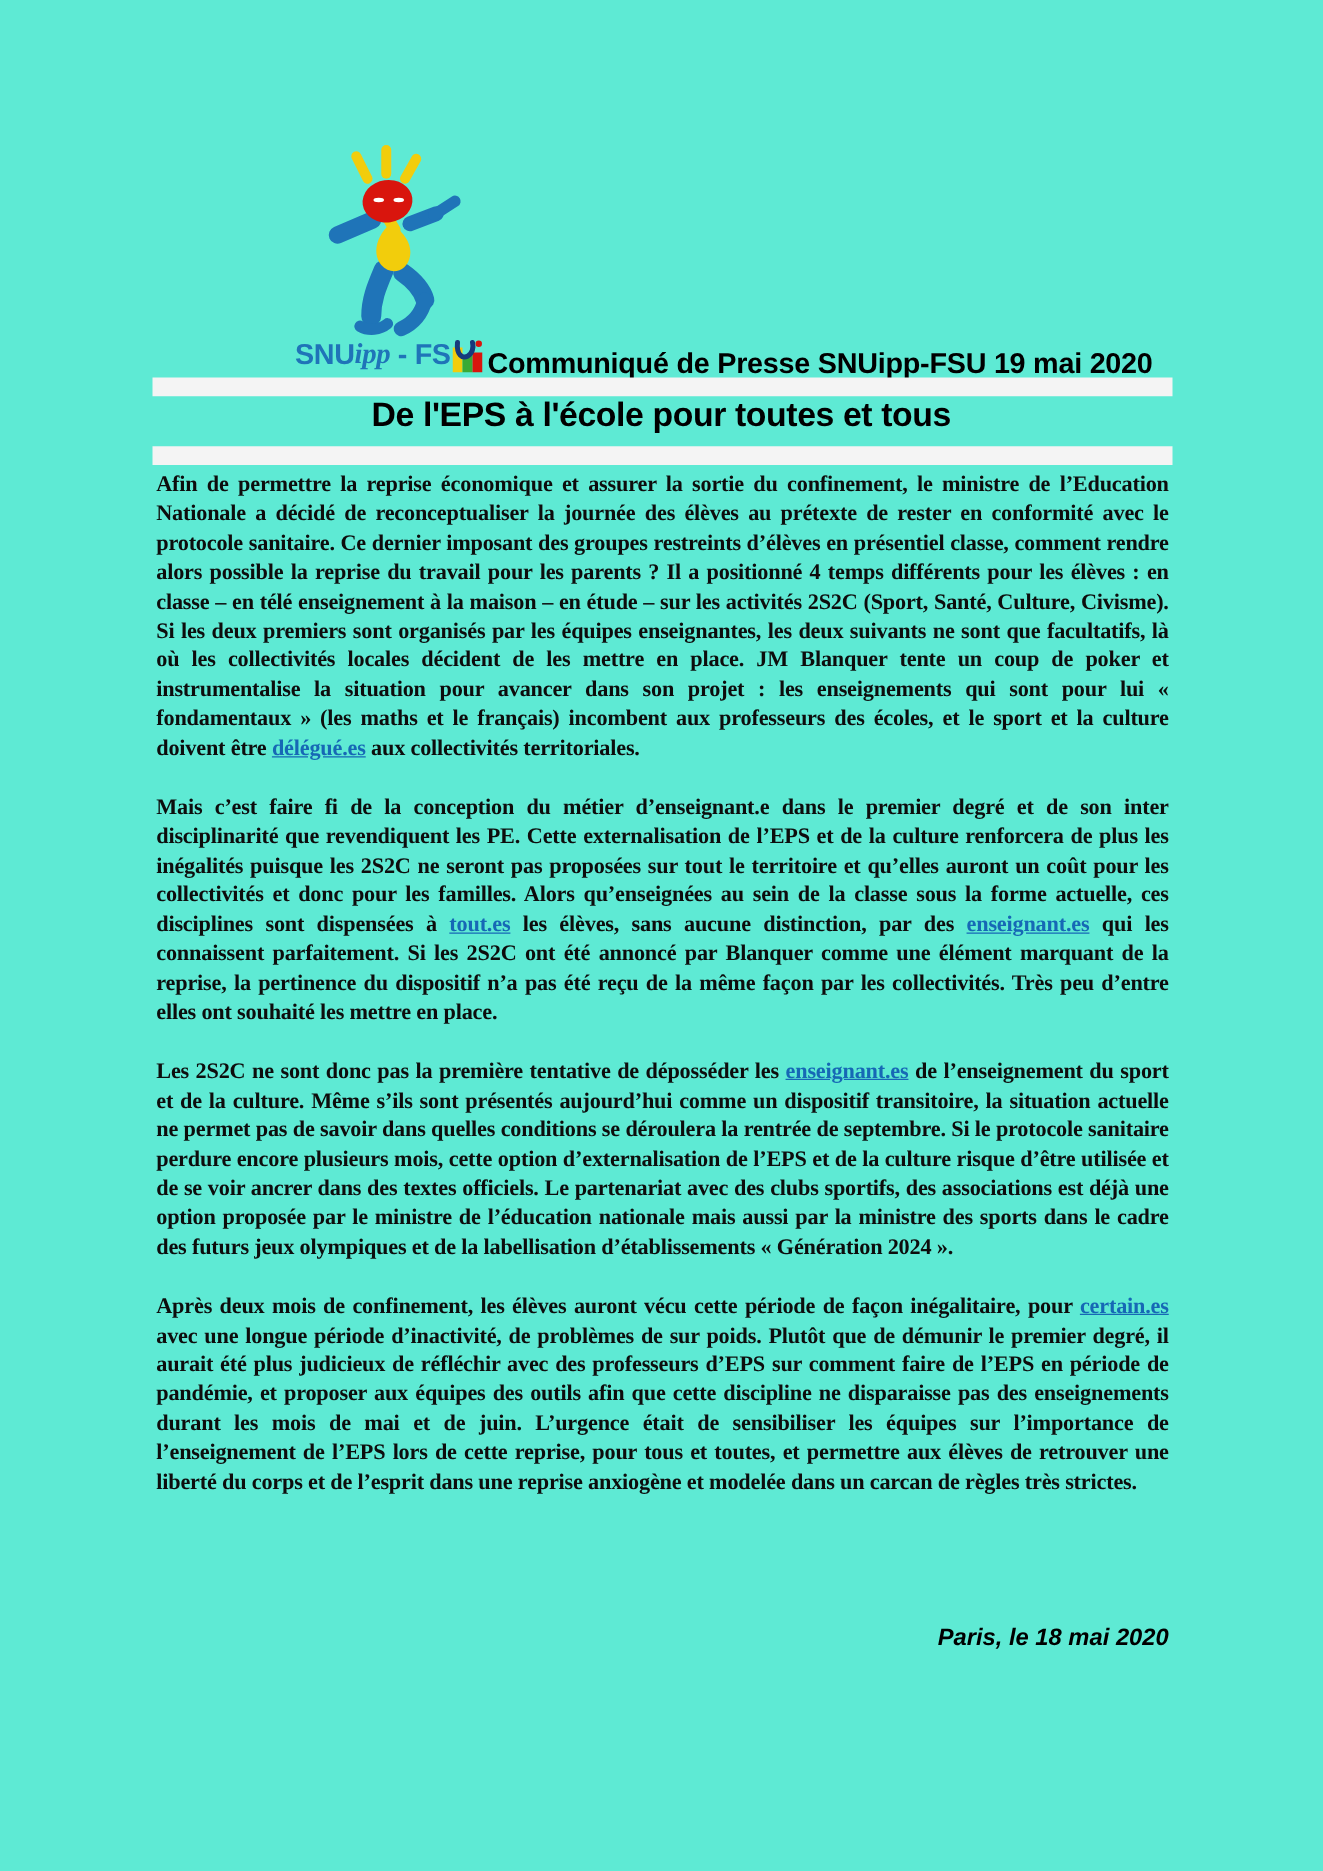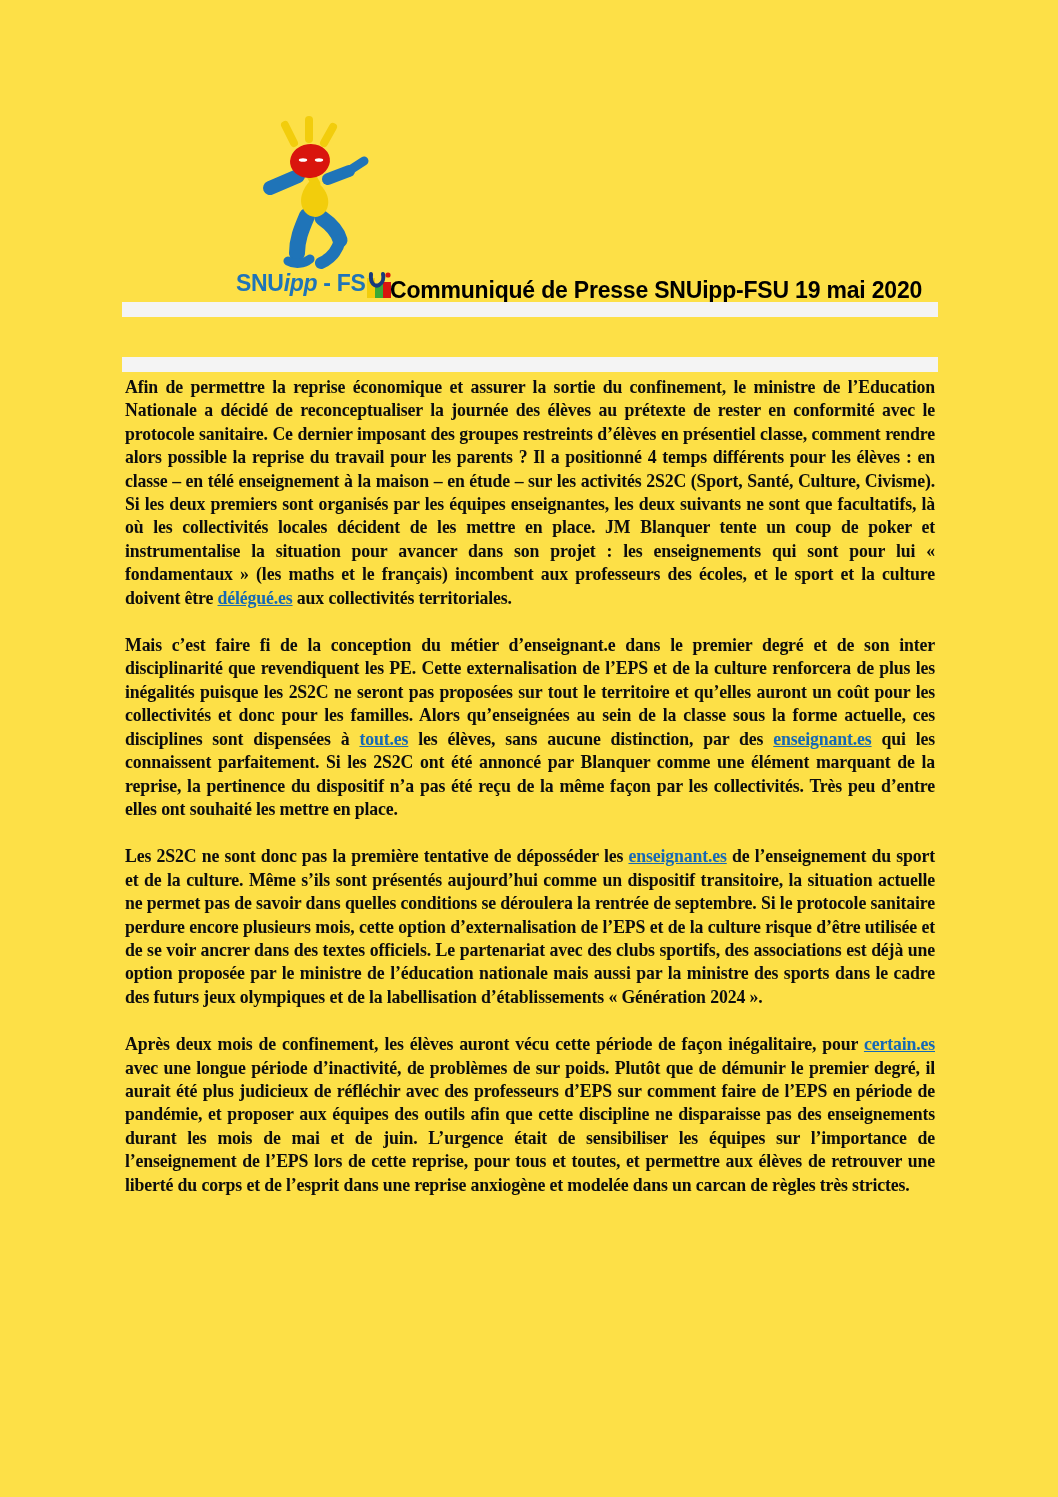--- a/index.html
+++ b/index.html
@@ -1,32 +1,32 @@
 <!DOCTYPE html>
 <html lang="fr"><head>
 <meta charset="utf-8">
 <style>
   html,body{margin:0;padding:0;background:#888;}
   .page{
     position:relative;
     width:1058px;height:1497px;
     margin:0 auto;
-    background:#fde047;
+    background:#5eead4;
     font-family:"Liberation Sans", sans-serif;
     color:#0d0d0d;
     overflow:hidden;
   }
   
   .logo-figure{position:absolute;left:258px;top:112px;width:140px;height:158px;}
   .wordmark{
     position:absolute;left:236px;top:270px;height:32px;
     font-size:23px;font-weight:bold;color:#1f74b8;
     display:flex;align-items:flex-start;letter-spacing:-0.3px;white-space:pre;
   }
-  .wordmark .ipp{font-style:italic;}
+  .wordmark .ipp{font-style:italic;font-family:Liberation Serif, serif;}
   .fsu-emblem{display:inline-block;width:24px;height:27px;margin-left:1px;position:relative;top:1px;}
   .press-line{
     position:absolute;left:390px;top:277px;width:600px;
     font-size:23px;font-weight:bold;color:#000;letter-spacing:-0.2px;
   }
   .band{position:absolute;left:122px;width:816px;height:15px;background:#f4f4f4;}
   .band.top{top:302px;}
   .band.bottom{top:357px;}
   .doc-title{
     position:absolute;left:124px;top:317px;width:810px;
@@ -86,22 +86,24 @@
       <path d="M4,3 C3,13 8,16 12,14 C16,12 17,7 16,3" fill="none" stroke="#173a7c" stroke-width="4" stroke-linecap="round"></path>
       <circle cx="21" cy="4" r="2.6" fill="#d9150d"></circle>
     </svg>
   </div>
 
   <div class="press-line">Communiqué de Presse SNUipp-FSU 19 mai 2020</div>
 
   <div class="band top"></div>
   <div class="band bottom"></div>
 
+  <div class="doc-title">De l'EPS à l'école pour toutes et tous</div>
 
   <div class="doc-body">
       <p><span>Afin de permettre la reprise économique et assurer la sortie du confinement, le ministre de l’Education Nationale a décidé de reconceptualiser la journée des élèves au prétexte de rester en conformité avec le protocole sanitaire. Ce dernier imposant des groupes restreints d’élèves en présentiel classe, comment rendre alors possible la reprise du travail pour les parents ?  Il a positionné 4 temps différents pour les élèves : en classe – en télé enseignement à la maison – en étude – sur les activités 2S2C (Sport, Santé, Culture, Civisme). Si les deux premiers sont organisés par les équipes enseignantes, les deux suivants ne sont que facultatifs, là où les collectivités locales décident de les mettre en place. JM Blanquer tente un coup de poker et instrumentalise la situation pour avancer dans son projet : les enseignements qui sont pour lui « fondamentaux » (les maths et le français) incombent aux professeurs des écoles, et le sport et la culture doivent être </span><a href="#">délégué.es</a><span> aux collectivités territoriales.</span></p>
       <p><span>Mais c’est faire fi de la conception du métier d’enseignant.e dans le premier degré et de son inter disciplinarité que revendiquent les PE. Cette externalisation de l’EPS et de la culture renforcera de plus les inégalités puisque les 2S2C ne seront pas proposées sur tout le territoire et qu’elles auront un coût pour les collectivités et donc pour les familles. Alors qu’enseignées au sein de la classe sous la forme actuelle, ces disciplines sont dispensées à </span><a href="#">tout.es</a><span> les élèves, sans aucune distinction, par des </span><a href="#">enseignant.es</a><span> qui les connaissent parfaitement. Si les 2S2C ont été annoncé par Blanquer comme une élément marquant de la reprise, la pertinence du dispositif n’a pas été reçu de la même façon par les collectivités. Très peu d’entre elles ont souhaité les mettre en place.</span></p>
       <p><span>Les 2S2C ne sont donc pas la première tentative de déposséder les </span><a href="#">enseignant.es</a><span> de l’enseignement du sport et de la culture. Même s’ils sont présentés aujourd’hui comme un dispositif transitoire, la situation actuelle ne permet pas de savoir dans quelles conditions se déroulera la rentrée de septembre. Si le protocole sanitaire perdure encore plusieurs mois, cette option d’externalisation de l’EPS et de la culture risque d’être utilisée et de se voir ancrer dans des textes officiels. Le partenariat avec des clubs sportifs, des associations est déjà une option proposée par le ministre de l’éducation nationale mais aussi par la ministre des sports dans le cadre des futurs jeux olympiques et de la labellisation d’établissements « Génération 2024 ».</span></p>
       <p><span>Après deux mois de confinement, les élèves auront vécu cette période de façon inégalitaire, pour </span><a href="#">certain.es</a><span> avec une longue période d’inactivité, de problèmes de sur poids.  Plutôt que de démunir le premier degré, il aurait été plus judicieux de réfléchir avec des professeurs d’EPS  sur comment faire de l’EPS en période de pandémie, et proposer aux équipes des outils afin que cette discipline ne disparaisse pas des enseignements durant les mois de mai et de juin. L’urgence était de sensibiliser les équipes sur l’importance de l’enseignement de l’EPS lors de cette reprise, pour tous et toutes, et permettre aux élèves de retrouver une liberté du corps et de l’esprit dans une reprise anxiogène et modelée dans un carcan de règles très strictes.</span></p>
     </div>
 
+  <div class="dateline">Paris, le 18 mai 2020</div>
 
 </div>
 
 </body></html>

